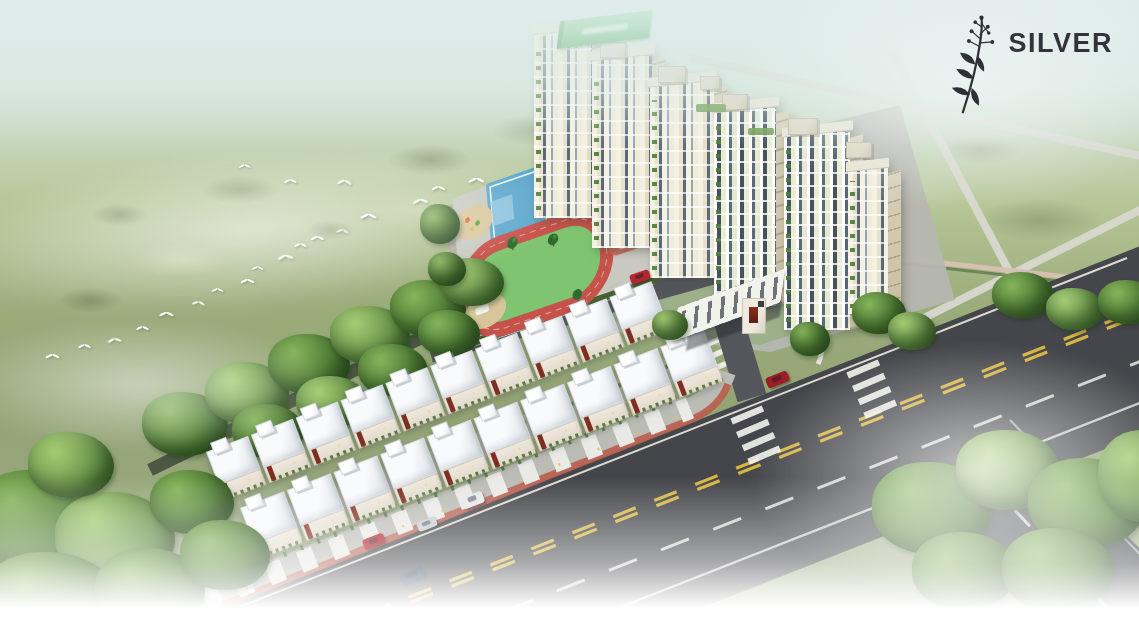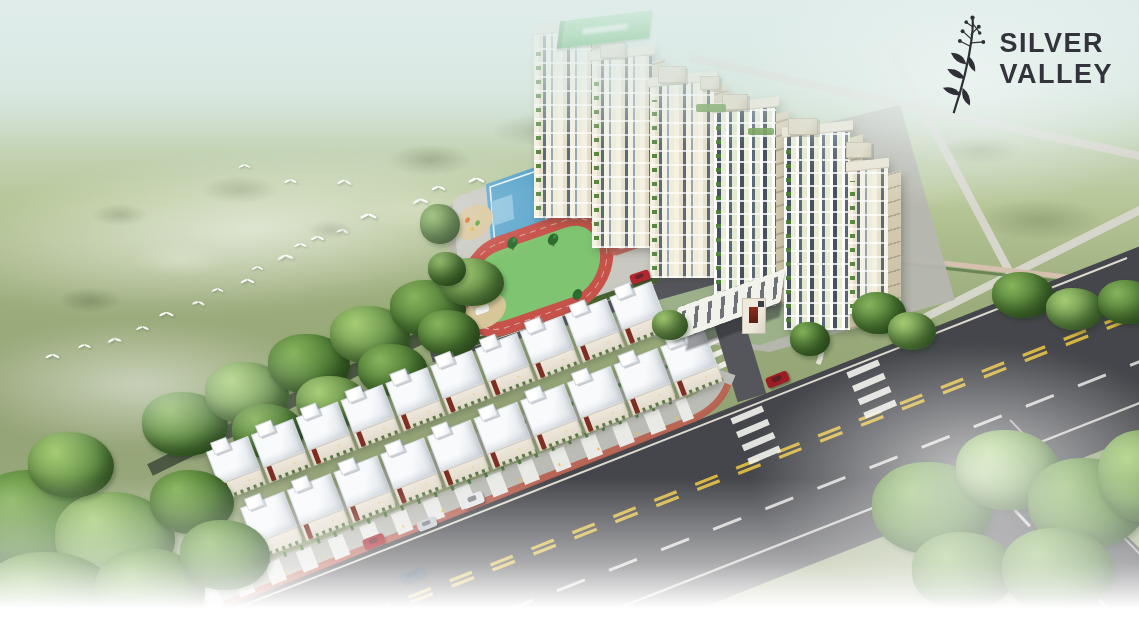--- a/index.html
+++ b/index.html
@@ -451,16 +451,15 @@
         <circle cx="47" cy="33" r="2.2" stroke="none"></circle>
         <path d="M28 58 q-12 -1 -17 -13 q14 0 17 13 z" stroke="none"></path>
         <path d="M26 74 q-13 0 -19 -11 q15 -1 19 11 z" stroke="none"></path>
         <path d="M22 92 q-12 2 -20 -8 q14 -3 20 8 z" stroke="none"></path>
         <path d="M24 84 q10 8 8 20 q-11 -7 -8 -20 z" stroke="none"></path>
         <path d="M30 48 q9 7 8 18 q-10 -6 -8 -18 z" stroke="none"></path>
       </g>
     </svg>
     <div class="logo-text">
       <span>SILVER</span>
-      <span>VALLEY</span>
     </div>
   </div>
 </div>
 
 </body></html>

